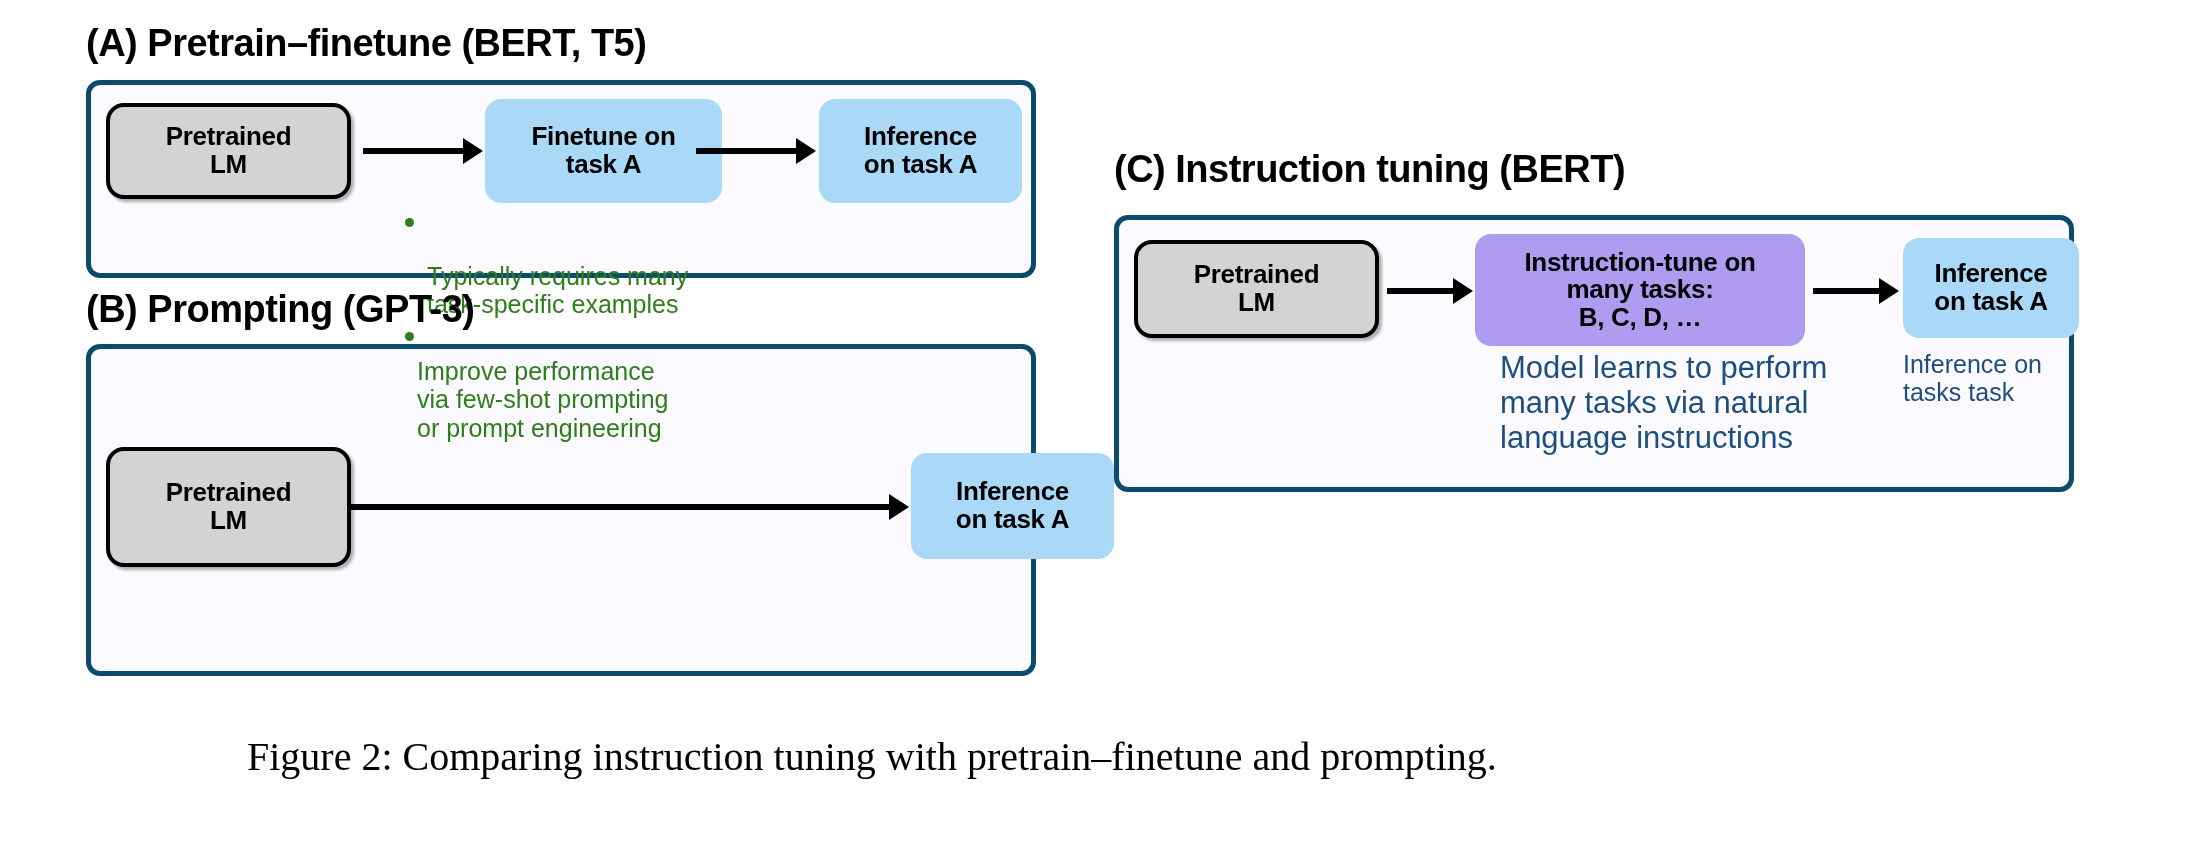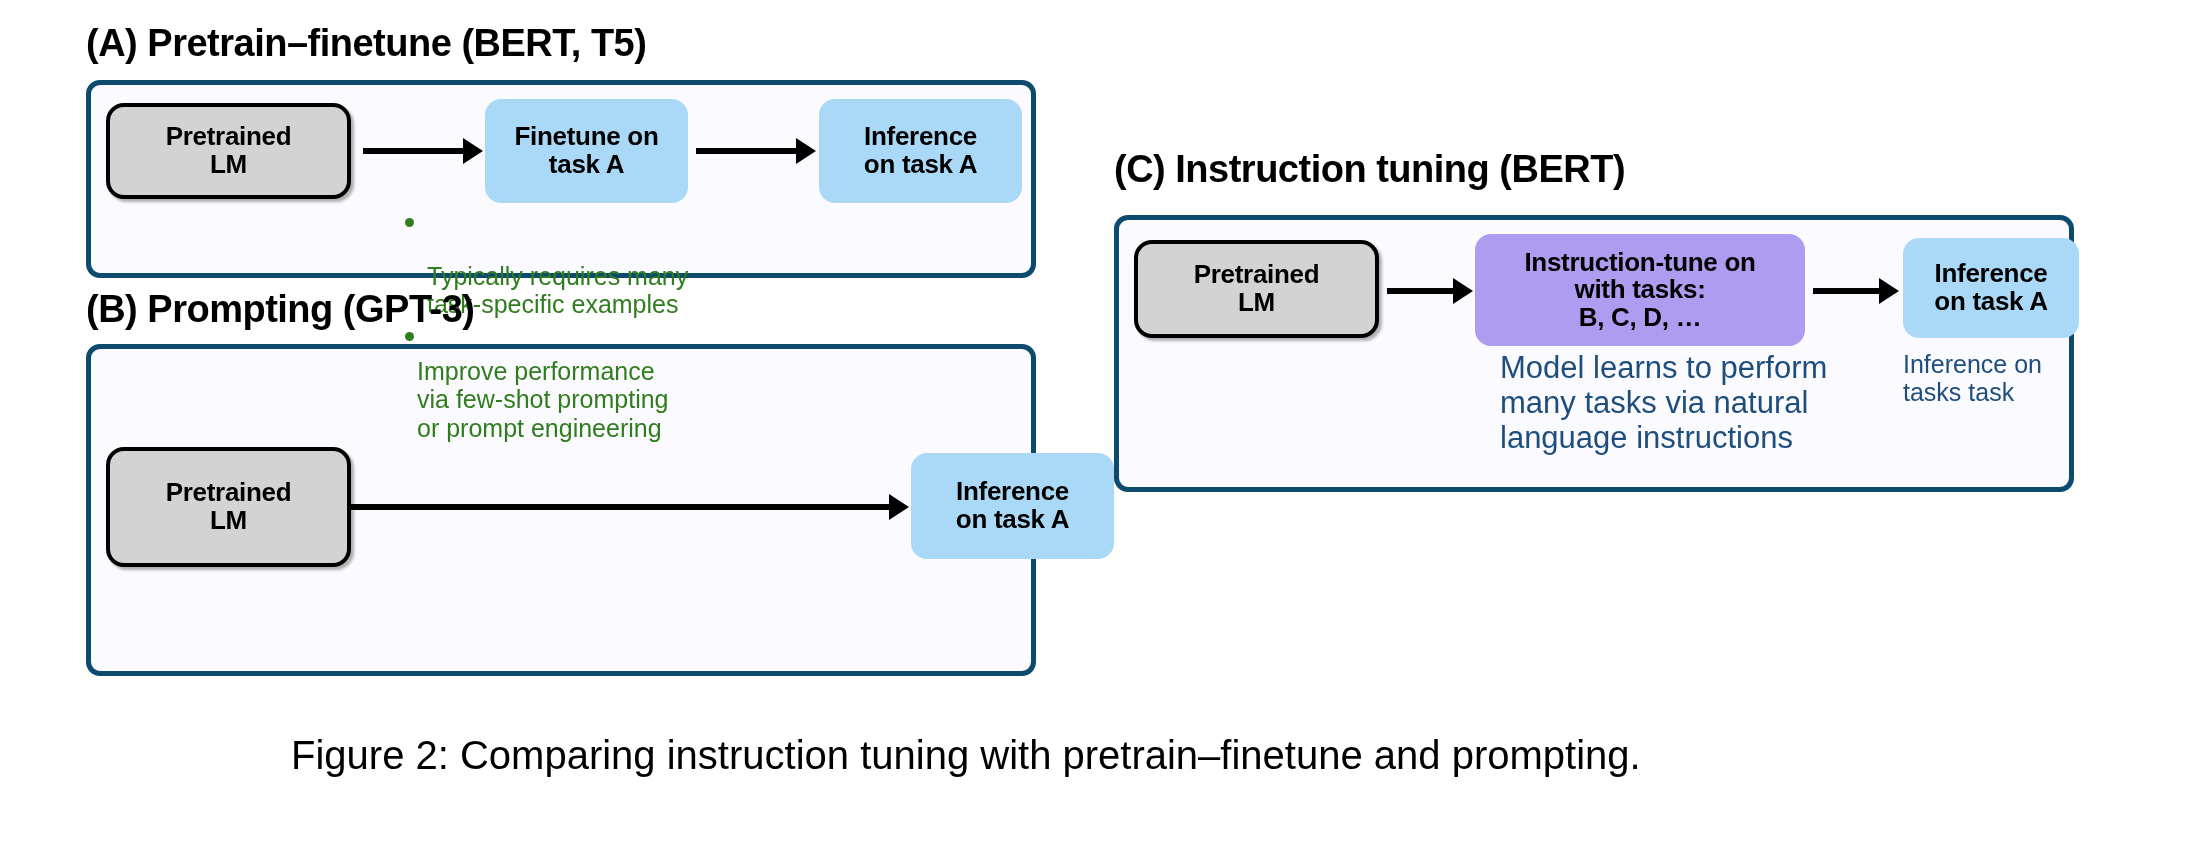--- a/index.html
+++ b/index.html
@@ -125,24 +125,23 @@
     top: 0.52em;
     width: 9px;
     height: 9px;
     border-radius: 50%;
     background: #2f7d1d;
   }
 
   
   .caption {
     position: absolute;
-    font-family: Liberation Sans, sans-serif;
+    font-family: Liberation Serif, serif;
     color: #000000;
     white-space: nowrap;
-    margin-left: 44px;
   }
 </style>
 </head>
 <body>
 
 <div class="figure-root">
 
   <div class="panel-title" style="left:86px; top:22px; font-size:38px;">(A) Pretrain–finetune (BERT, T5)</div>
 
   <div class="panel" style="left:86px; top:80px; width:950px; height:198px;">
@@ -150,21 +149,21 @@
     <div class="node node-gray" style="left:15px; top:18px; width:245px; height:96px; font-size:26px;">
       <span class="node-text" style="white-space: pre-line;">Pretrained
 LM</span>
     </div>
 
     <div class="arrow" style="left:272px; top:66px; width:120px;">
       <div class="shaft" style="width:102px;"></div>
       <div class="head" style="left:100px;"></div>
     </div>
 
-    <div class="node node-blue" style="left:394px; top:14px; width:203px; height:104px; font-size:26px;">
+    <div class="node node-blue" style="left:394px; top:14px; width:237px; height:104px; font-size:26px;">
       <span class="node-text" style="white-space: pre-line;">Finetune on
 task A</span>
     </div>
 
     <div class="arrow" style="left:605px; top:66px; width:120px;">
       <div class="shaft" style="width:102px;"></div>
       <div class="head" style="left:100px;"></div>
     </div>
 
     <div class="node node-blue" style="left:728px; top:14px; width:203px; height:104px; font-size:26px;">
@@ -219,21 +218,21 @@
 LM</span>
     </div>
 
     <div class="arrow" style="left:268px; top:71px; width:86px;">
       <div class="shaft" style="width:68px;"></div>
       <div class="head" style="left:66px;"></div>
     </div>
 
     <div class="node node-purple" style="left:356px; top:14px; width:330px; height:112px; font-size:26px;">
       <span class="node-text" style="white-space: pre-line;">Instruction-tune on
-with tasks:
+many tasks:
 B, C, D, …</span>
     </div>
 
     <div class="arrow" style="left:694px; top:71px; width:86px;">
       <div class="shaft" style="width:68px;"></div>
       <div class="head" style="left:66px;"></div>
     </div>
 
     <div class="node node-blue" style="left:784px; top:18px; width:176px; height:100px; font-size:26px;">
       <span class="node-text" style="white-space: pre-line;">Inference

